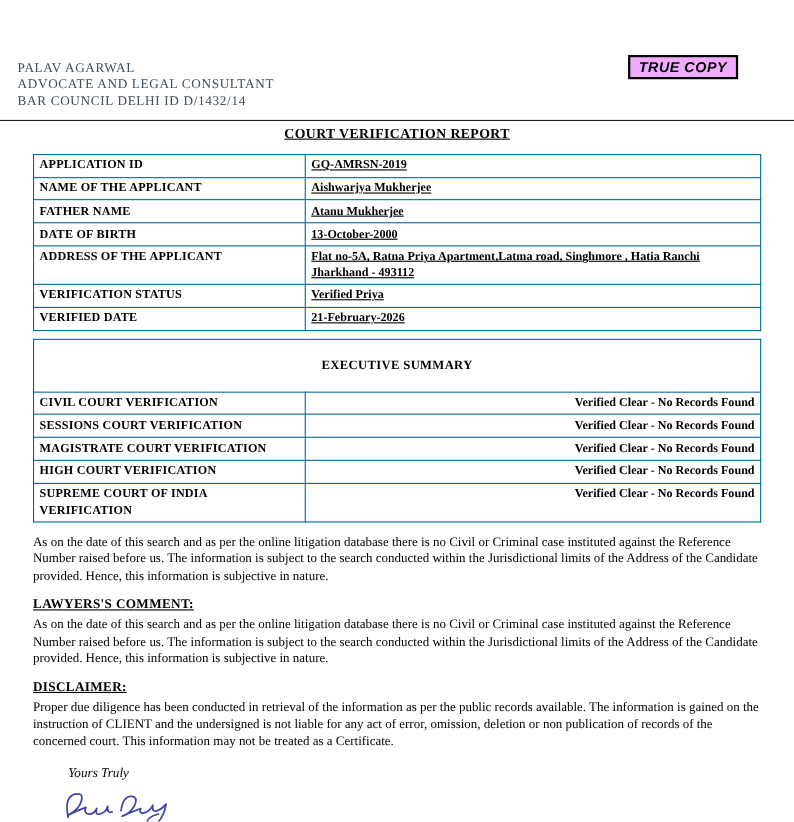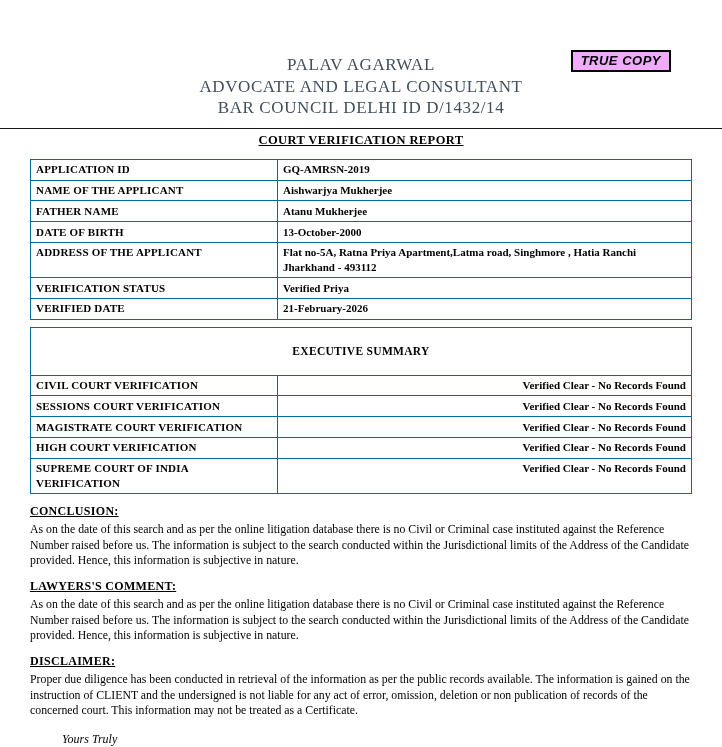--- a/index.html
+++ b/index.html
@@ -23,25 +23,26 @@
     padding: 1px 8px 2px 8px;
     font-family: "Liberation Sans", sans-serif;
     font-weight: bold;
     font-style: italic;
     font-size: 13px;
     letter-spacing: 0.5px;
     background: #f0abfc;
   }
   .letterhead {
     padding-top: 54px;
-    text-align: center;
+    text-align: left;
     color: #414e5b;
-    font-size: 17px;
+    font-size: 12px;
     line-height: 1.27;
     letter-spacing: 0.6px;
+    padding-left: 16px;
   }
   .rule {
     border: none;
     border-top: 1.4px solid #1a1a1a;
     margin-top: 9px;
     width: 100%;
   }
   .content { padding: 0 30px; }
   .report-title {
     text-align: center;
@@ -55,21 +56,21 @@
   .details-table { margin-top: 11px; }
   td, th {
     border: 1px solid #0369a1;
     font-size: 11px;
     padding: 2.5px 5px 3px 5px;
     vertical-align: top;
     line-height: 1.3;
   }
   .col-label { width: 247px; }
   .lbl { font-weight: bold; letter-spacing: 0.2px; }
-  .val { font-weight: bold; }
+  .val { font-weight: bold; text-decoration: underline; }
   .summary-table { margin-top: 7px; }
   .summary-title {
     text-align: center;
     font-weight: bold;
     font-size: 11.5px;
     padding: 16px;
     letter-spacing: 0.3px;
   }
   .sum-val { text-align: right; font-weight: bold; }
   .section { margin-top: 10px; }
@@ -180,21 +181,20 @@
           <td class="sum-val">Verified Clear - No Records Found</td>
         </tr>
         <tr>
           <td class="lbl">SUPREME COURT OF INDIA VERIFICATION</td>
           <td class="sum-val">Verified Clear - No Records Found</td>
         </tr>
       </tbody>
     </table>
 
     <section class="section">
-      <div class="section-heading">CONCLUSION:</div>
       <p class="section-body">As on the date of this search and as per the online litigation database there is no Civil or Criminal case instituted against the Reference Number raised before us. The information is subject to the search conducted within the Jurisdictional limits of the Address of the Candidate provided. Hence, this information is subjective in nature.</p>
     </section>
 
     <section class="section">
       <div class="section-heading">LAWYERS'S COMMENT:</div>
       <p class="section-body">As on the date of this search and as per the online litigation database there is no Civil or Criminal case instituted against the Reference Number raised before us. The information is subject to the search conducted within the Jurisdictional limits of the Address of the Candidate provided. Hence, this information is subjective in nature.</p>
     </section>
 
     <section class="section">
       <div class="section-heading">DISCLAIMER:</div>

